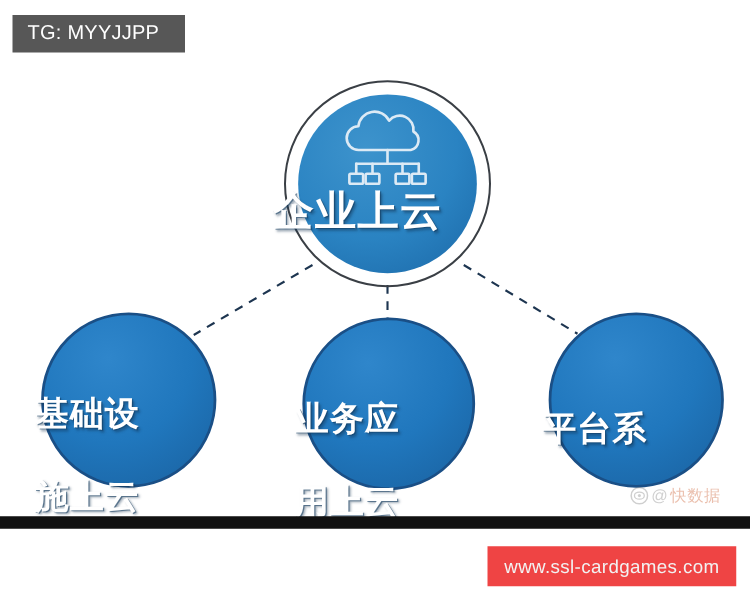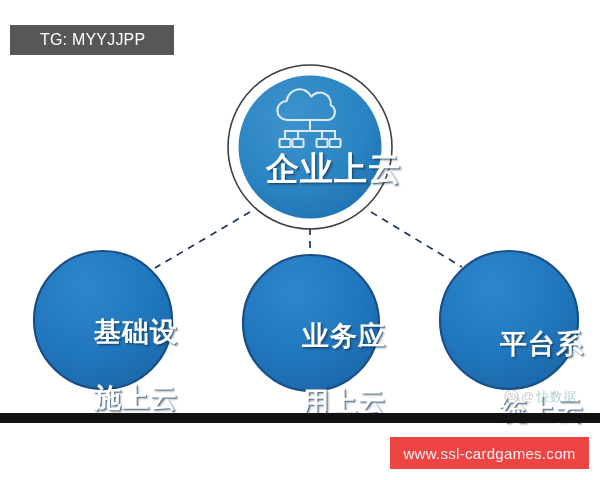--- a/index.html
+++ b/index.html
@@ -16,30 +16,30 @@
     width: 600px;
     height: 480px;
     background: #ffffff;
     overflow: hidden;
   }
 
   
   .tg-badge {
     position: absolute;
     left: 10px;
-    top: 25px;
-    width: 164px;
+    top: 12px;
+    width: 138px;
     height: 30px;
     background: #575757;
     color: #ffffff;
     font-size: 16px;
     letter-spacing: 0.2px;
     display: flex;
     align-items: center;
-    padding-left: 30px;
+    padding-left: 12px;
     box-sizing: border-box;
     z-index: 40;
   }
   .url-badge {
     position: absolute;
     left: 390px;
     top: 437px;
     width: 199px;
     height: 32px;
     background: #ef4444;
@@ -64,21 +64,21 @@
     pointer-events: none;
   }
   .weibo-wm .wm-eye { width: 15px; height: 15px; }
   .weibo-wm .wm-at {
     font-size: 13px;
     color: #6f6f6f;
     line-height: 1;
   }
   .weibo-wm .wm-name {
     font-size: 13px;
-    color: #0f766e;
+    color: #c2410c;
     line-height: 1;
     letter-spacing: 0.5px;
   }
 
   
   .black-bar {
     position: absolute;
     left: 0;
     top: 413px;
     width: 600px;
@@ -94,21 +94,21 @@
     top: 0;
     width: 600px;
     height: 480px;
     z-index: 10;
   }
 
   
   .node-label {
     position: absolute;
     z-index: 15;
-    text-align: right;
+    text-align: left;
     color: #ffffff;
     font-weight: bold;
     font-family: "DejaVu Sans", "Liberation Sans", sans-serif;
     text-shadow:
        1px 1px 0 rgba(20,60,95,0.55),
        2px 2px 2px rgba(15,45,75,0.40);
     pointer-events: none;
     white-space: pre-line;
   }
   .label-main {
@@ -195,21 +195,20 @@
     <div>用上云</div>
   </div>
 
   <div class="node-label label-sub label-left">
     <div>基础设</div>
     <div>施上云</div>
   </div>
 
   <div class="node-label label-sub label-right">
     <div>平台系</div>
-    <div>统上云</div>
   </div>
 
   <div class="weibo-wm">
     <svg class="wm-eye" viewBox="0 0 16 16">
       <circle cx="8" cy="8" r="7" fill="none" stroke="#6f6f6f" stroke-width="1.3"></circle>
       <ellipse cx="8" cy="8" rx="4.2" ry="3" fill="none" stroke="#6f6f6f" stroke-width="1.1"></ellipse>
       <circle cx="8" cy="8" r="1.3" fill="#6f6f6f"></circle>
     </svg>
     <span class="wm-at">@</span>
     <span class="wm-name">快数据</span>

